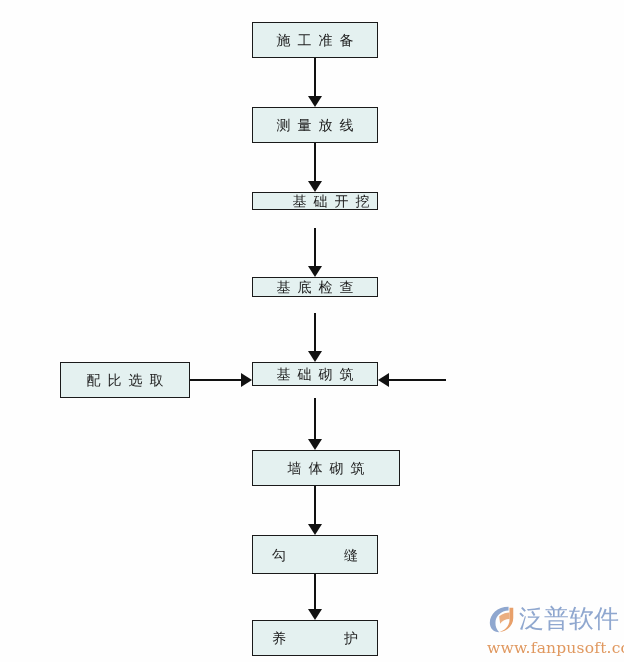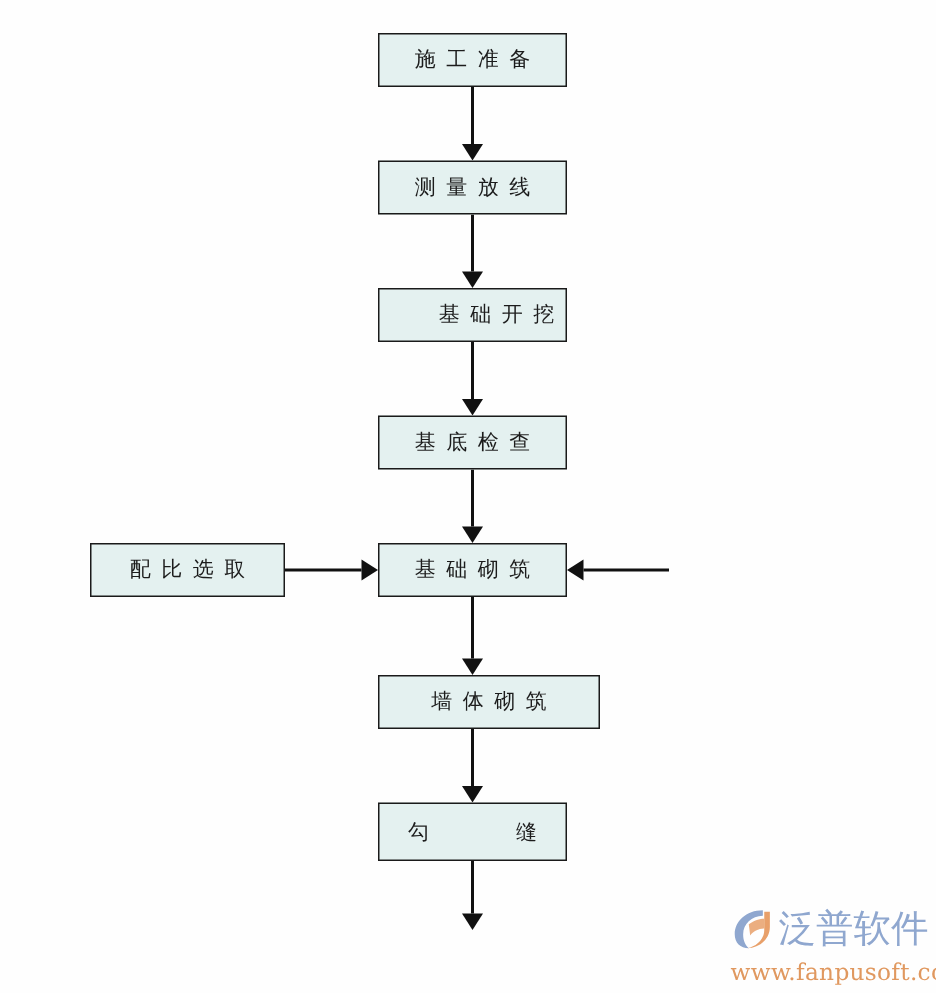--- a/index.html
+++ b/index.html
@@ -157,40 +157,43 @@
   <div class="arrow-down" style="left:308px; top:609px;"></div>
 
   <div class="node" style="left:252px; top:107px; width:126px; height:36px;">
     <span class="txt">测量放线</span>
   </div>
 
   <div class="node" style="left:252px; top:22px; width:126px; height:36px;">
     <span class="txt">施工准备</span>
   </div>
 
-  <div class="node" style="left:252px; top:192px; width:126px; height:36px;padding-left:32px;">
+  <div class="node" style="left:252px; top:192px; width:126px; height:18px;padding-left:32px;">
     <span class="txt">基础开挖</span>
   </div>
 
-  <div class="node" style="left:252px; top:277px; width:126px; height:36px;">
+  <div class="node" style="left:252px; top:277px; width:126px; height:20px;">
     <span class="txt">基底检查</span>
   </div>
 
-  <div class="node" style="left:252px; top:362px; width:126px; height:36px;">
+  <div class="node" style="left:252px; top:362px; width:126px; height:24px;">
     <span class="txt">基础砌筑</span>
   </div>
 
   <div class="node" style="left:252px; top:450px; width:148px; height:36px;">
     <span class="txt">墙体砌筑</span>
   </div>
 
   <div class="node wide-gap" style="left:252px; top:535px; width:126px; height:39px;">
     <span class="txt">勾缝</span>
   </div>
 
+  <div class="node wide-gap" style="left:252px; top:620px; width:126px; height:36px;">
+    <span class="txt">养护</span>
+  </div>
 
   <div class="node" style="left:60px; top:362px; width:130px; height:36px;">
     <span class="txt">配比选取</span>
   </div>
 
 
   <div id="watermark">
     <div class="wm-top">
       <svg class="wm-mark" viewBox="0 0 32 32">
         <path d="M23 3 C11 3 3 11 3 20 C3 26 7 30 13 30 C10 27 9 24 9 20 C9 13 15 7 23 7 Z" fill="#8fa7cf"></path>

